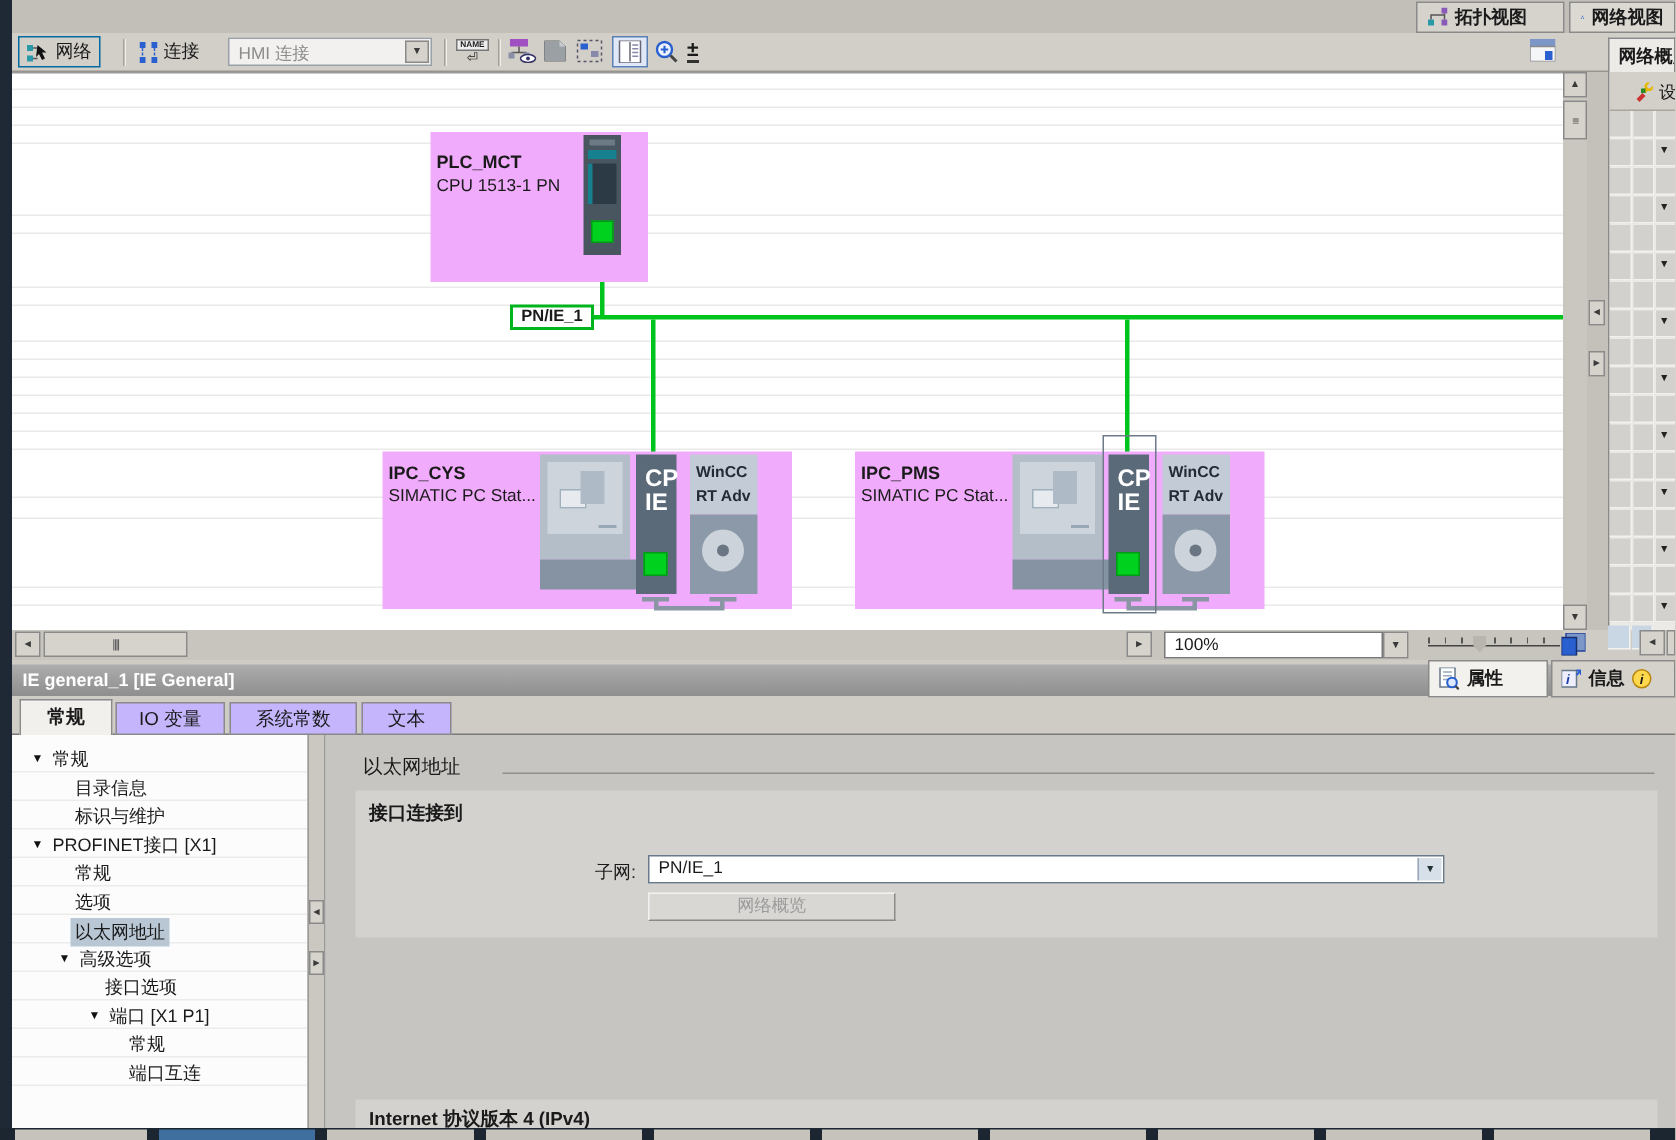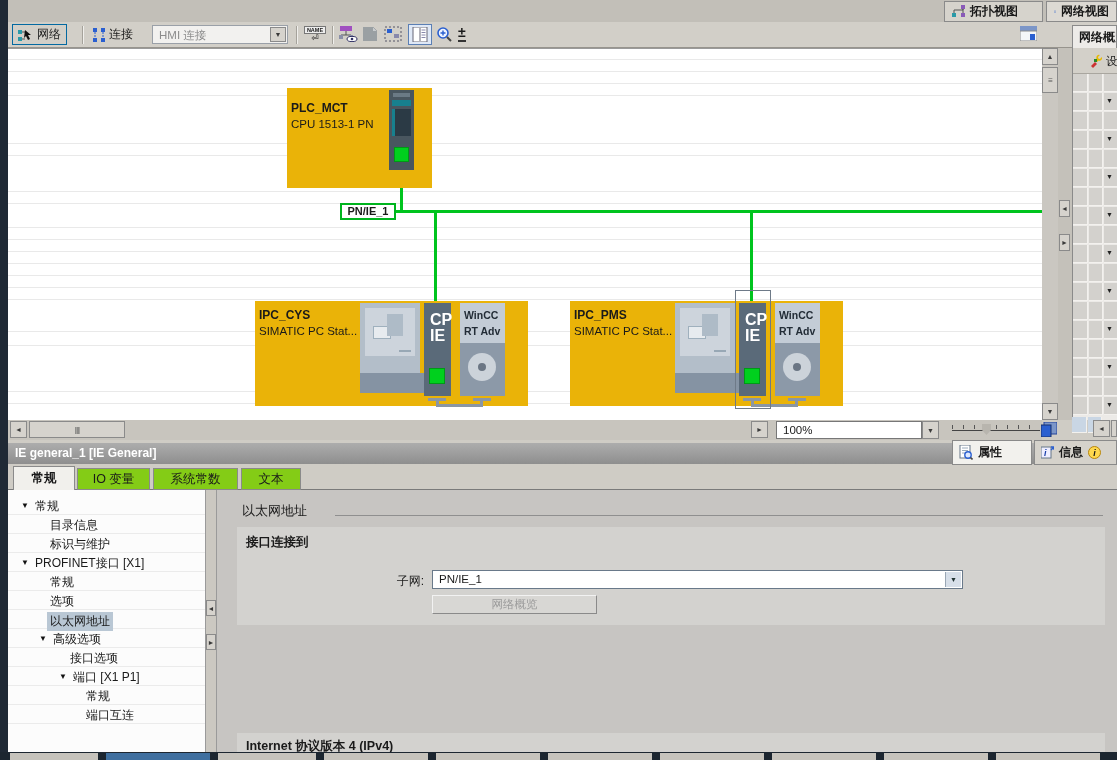--- a/index.html
+++ b/index.html
@@ -12,21 +12,21 @@
   .chrome-dark{background:#1f2935}
   
   #topstrip{left:8px;top:0;width:1109px;height:22px;background:#c2bfb8}
   #toolbar{left:8px;top:22px;width:1109px;height:26px;background:#d2cfc8;border-bottom:1px solid #97948d}
   .tbtn{height:21px;top:2px;display:flex;align-items:center;gap:4px;padding:0 5px;font-size:12px}
   .tsep{width:1px;height:18px;top:4px;background:#a5a29b;box-shadow:1px 0 0 #f0efec}
   .viewtab{height:21px;top:1px;display:flex;align-items:center;gap:5px;padding:0 7px;font-weight:bold;font-size:12px;border:1px solid #8a8a8a;background:#d6d3cc;white-space:nowrap;overflow:hidden}
   
   #canvas{left:8px;top:48px;width:1034px;height:372px;background:#ffffff;overflow:hidden;border-top:1px solid #9a9a9a}
   .cline{position:absolute;left:0;right:0;height:1px;background:#e9e9e9}
-  .station{position:absolute;background:#eab308}
+  .station{position:absolute;background:#f0abfc}
   .devname{position:absolute;font-weight:bold;font-size:12px;white-space:nowrap}
   .devtype{position:absolute;font-size:11.5px;white-space:nowrap}
   .green{background:#00c41e}
   .port{position:absolute;background:#00d01e;border:1px solid #009a16}
   .cpmod{position:absolute;background:#5a6a79;color:#fff;font-size:16px;font-weight:bold}
   .cpmod .mline{position:absolute;left:6px;white-space:nowrap}
   .swlabel{position:absolute;background:#c3ccd6;color:#222c36;font-size:10.5px;font-weight:bold}
   .swbody{position:absolute;background:#8c99a8}
   .bracket{position:absolute;background:#8a96a4}
   
@@ -38,21 +38,21 @@
   #ovpanel{left:1072px;top:48px;width:45px;height:372px;background:#eceae7;border-left:1px solid #8a8a8a;overflow:hidden}
   #ovhead{position:absolute;left:0;top:0;width:45px;height:26px;background:#d3d0c9;border-bottom:1px solid #a9a69f}
   .ov-row{position:absolute;left:0;width:60px;height:19px}
   .ov-cell{position:absolute;top:0;height:18px;background:#d3d1cd;border-right:1px solid #f3f1ee;border-bottom:1px solid #f3f1ee}
   .ov-tri{position:absolute;left:33px;top:4px;font-size:7px;color:#222}
   
   #zoomrow{left:8px;top:420px;width:1034px;height:20px;background:#c8c5be}
   
   #proptitle{left:8px;top:443px;width:1109px;height:21px;background:linear-gradient(#adadad,#8e8e8e);color:#fff;font-weight:bold;line-height:21px;padding-left:7px}
   .rtab{position:absolute;top:440px;height:25px;display:flex;align-items:center;gap:5px;padding:0 6px;font-weight:bold;border:1px solid #8a8a8a}
-  .ptab{position:absolute;font-size:12.5px;display:flex;align-items:center;justify-content:center;border:1px solid #8a8a8a;background:#84cc16}
+  .ptab{position:absolute;font-size:12.5px;display:flex;align-items:center;justify-content:center;border:1px solid #8a8a8a;background:#c4b5fd}
   #propbody-tree{left:8px;top:490px;width:197px;height:262px;background:#fcfcfc;overflow:hidden}
   .tree-row{position:absolute;left:8px;width:197px;height:19px;border-bottom:1px solid #ebebeb;font-size:12px}
   .tarrow{position:absolute;top:5px;font-size:8px;color:#111}
   .tlabel{position:absolute;top:2px;white-space:nowrap}
   .t0 .tarrow{left:13px}.t0 .tlabel{left:27px}
   .t1 .tlabel{left:42px}
   .t1e .tarrow{left:31px}.t1e .tlabel{left:45px}
   .t2 .tlabel{left:62px}
   .t2e .tarrow{left:51px}.t2e .tlabel{left:65px}
   .t3 .tlabel{left:78px}

